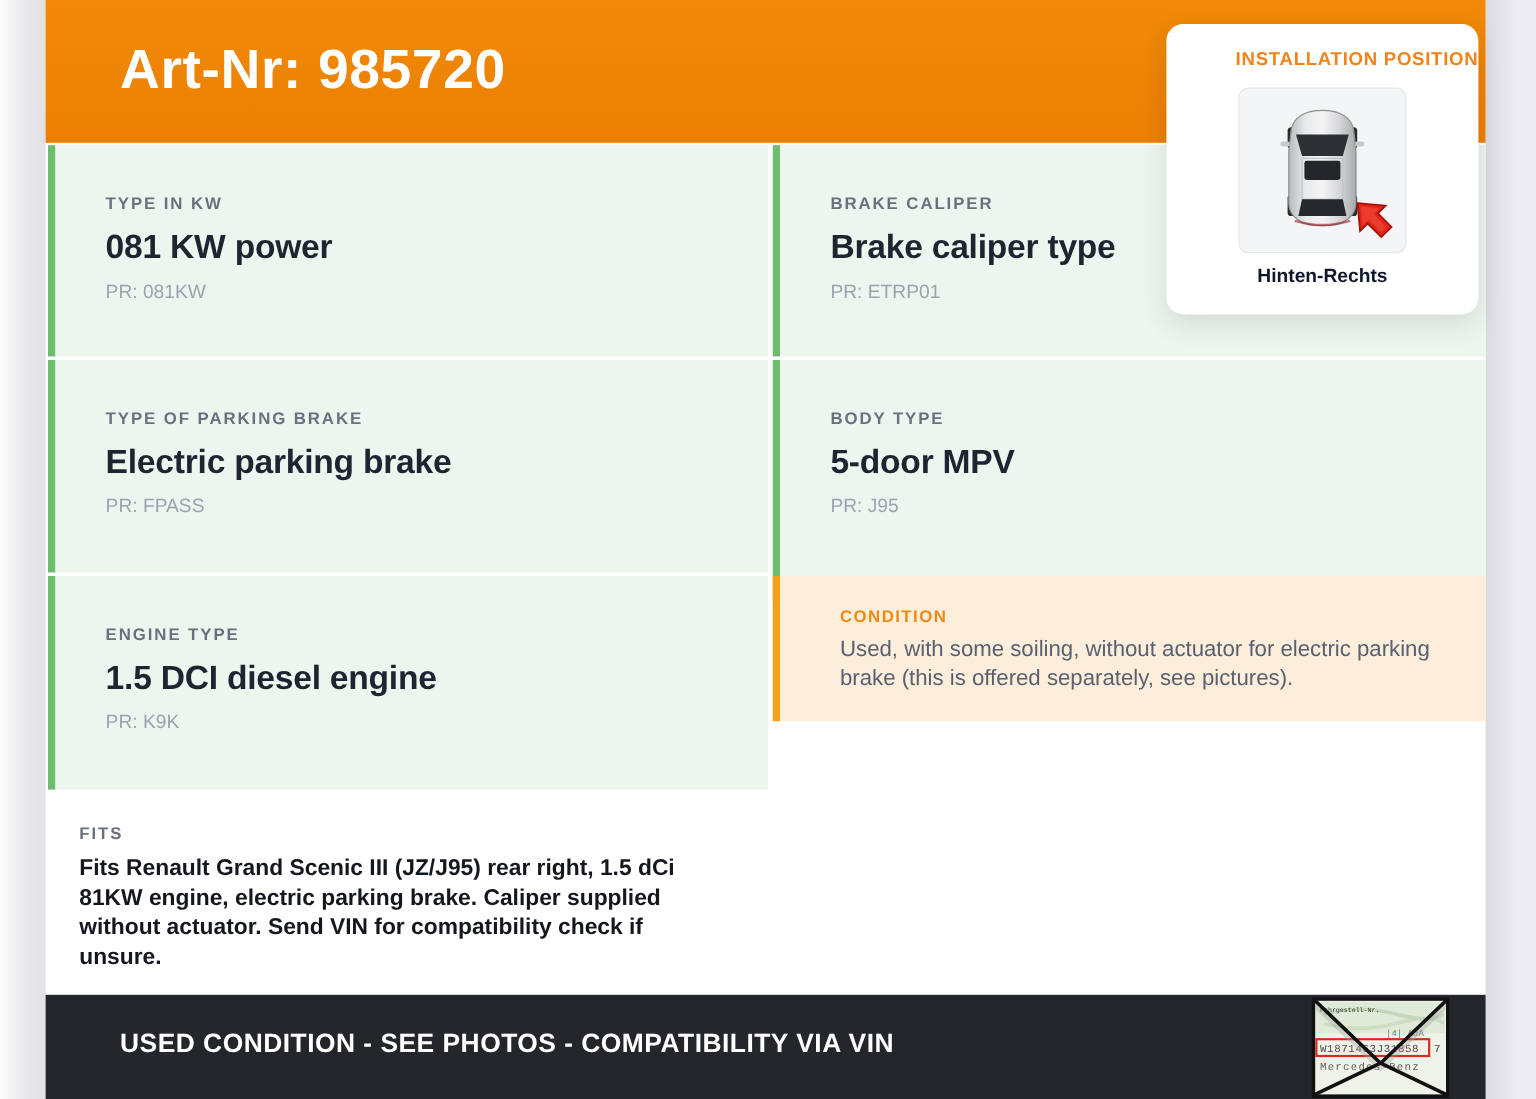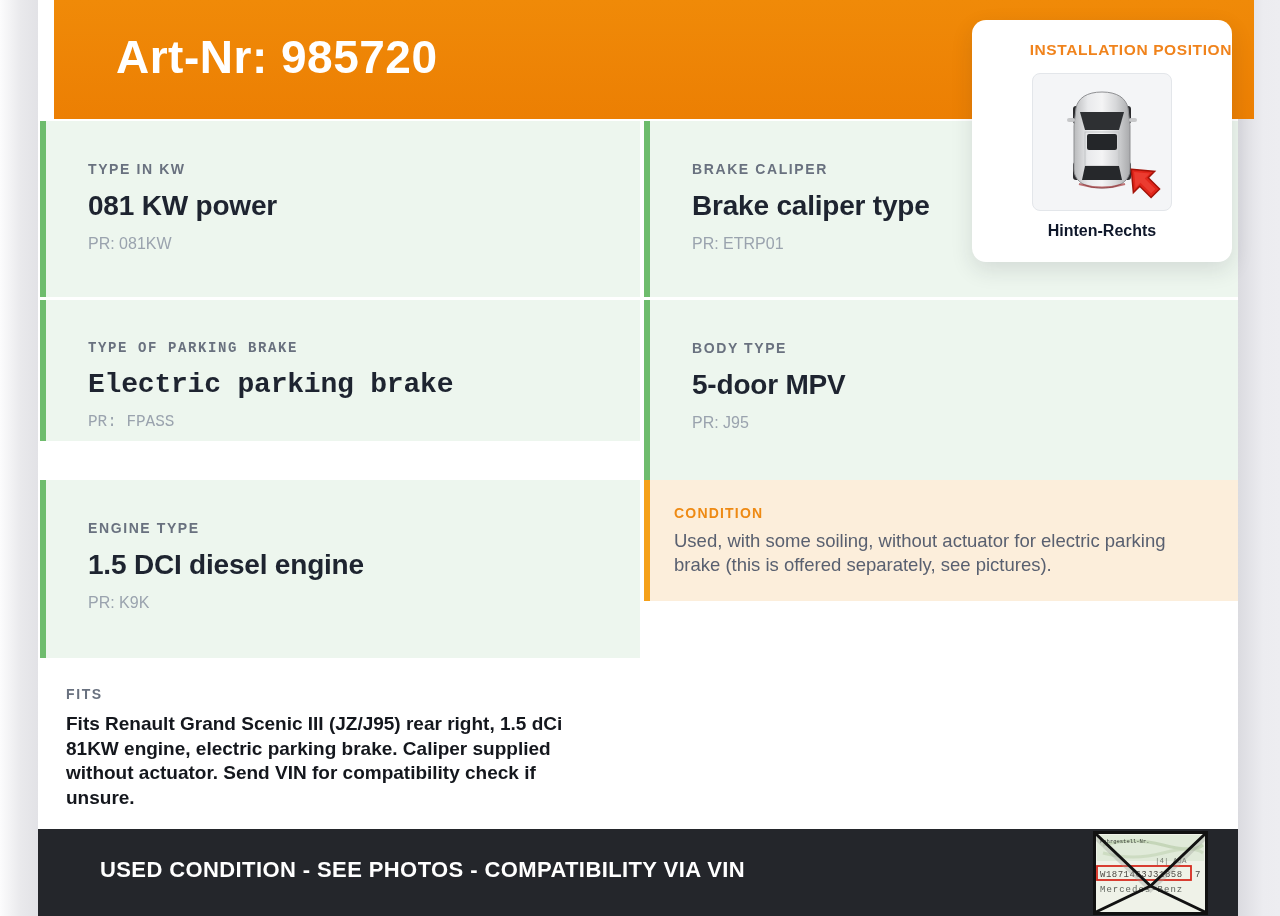--- a/index.html
+++ b/index.html
@@ -17,21 +17,21 @@
   .margin-right {
     position:absolute; left:1238px; top:0; width:42px; height:916px;
     background:linear-gradient(90deg,#DBDBE0 0%,#ECECF0 60%,#EDEDF1 100%);
   }
   .content {
     position:absolute; left:38px; top:0; width:1200px; height:916px;
     background:#FFFFFF;
   }
   
   .header {
-    position:absolute; left:16px; top:0; width:1200px; height:119px;
+    position:absolute; left:0; top:0; width:1200px; height:119px;
     background:linear-gradient(180deg,#F08A08 0%,#EC7F03 100%);
   }
   .header h1 {
     position:absolute; left:62px; top:30px;
     font-size:46px; font-weight:800; color:#FFFFFF; letter-spacing:0.5px;
   }
   
   .card {
     position:absolute;
     background:#EDF6EE;
@@ -46,28 +46,28 @@
     margin-top:13px;
     font-size:28px; font-weight:800; color:#1E2430; letter-spacing:-0.2px;
     white-space:nowrap; overflow:hidden;
   }
   .card .pr {
     margin-top:13px;
     font-size:16px; font-weight:500; color:#9AA3AE;
   }
   .card-power   { left:2px;   top:121px; width:600px; height:176px; }
   .card-brake   { left:606px; top:121px; width:594px; height:176px; }
-  .card-parking { left:2px;   top:300px; width:600px; height:141px;font-family:Liberation Mono, monospace; }
+  .card-parking { left:2px;   top:300px; width:600px; height:177px; }
   .card-body    { left:606px; top:300px; width:594px; height:203px; }
   .card-engine  { left:2px;   top:480px; width:600px; height:178px; }
   
   .condition {
     position:absolute; left:606px; top:480px; width:594px; height:121px;
     background:#FCEEDB; border-left:6px solid #F5A019;
-    padding:25px 38px 0 24px;
+    padding:25px 38px 0 50px;
   }
   .condition .label {
     font-size:14px; font-weight:700; letter-spacing:1.2px; color:#EE8A14;
   }
   .condition .text {
     margin-top:8px; width:505px;
     font-size:18.5px; font-weight:500; color:#596070; line-height:24px;
   }
   
   .fits {

